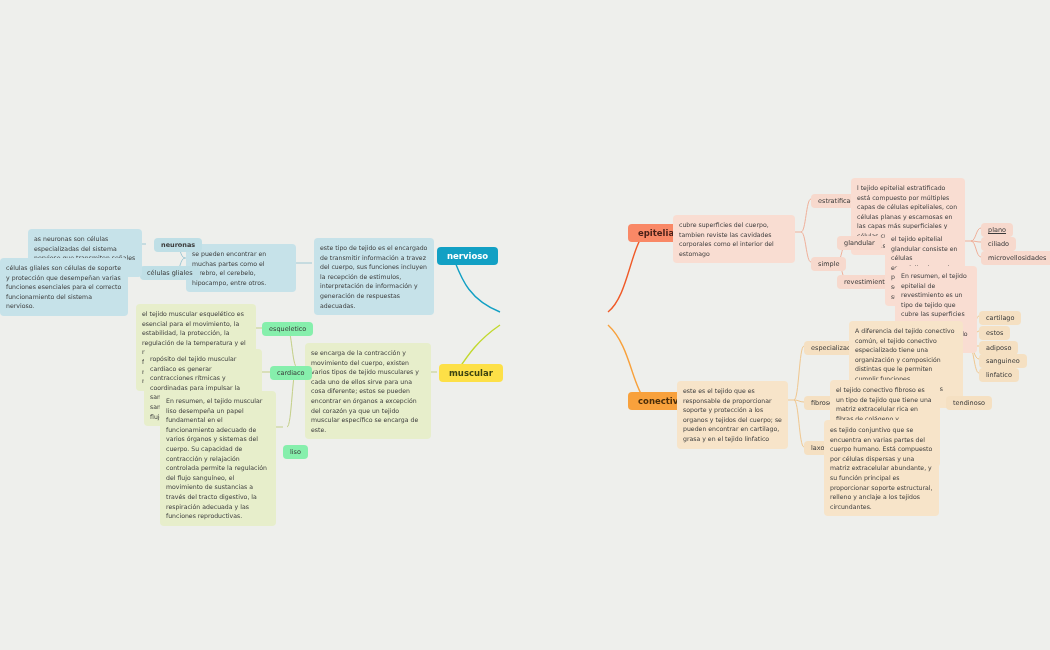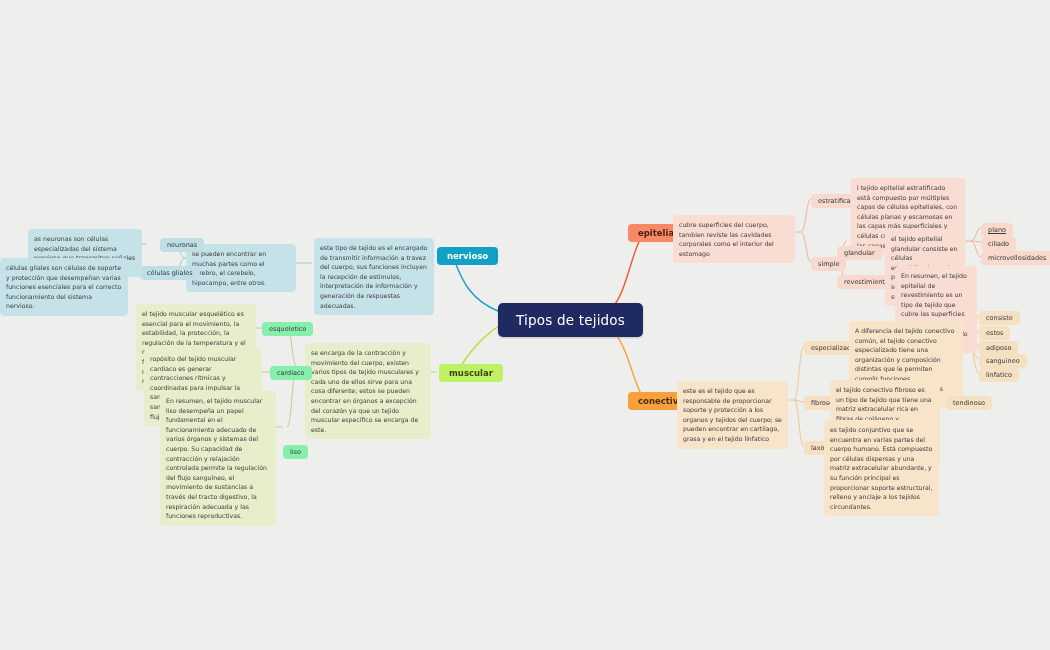--- a/index.html
+++ b/index.html
@@ -28,21 +28,21 @@
   
   .branch{
     border-radius:4px;
     padding:4px 10px;
     font-size:8.5px;
     font-weight:bold;
     white-space:nowrap;
     color:#2b2b2b;
   }
   .branch.nervioso{background:#12a0c4;color:#fff;}
-  .branch.muscular{background:#bef264;color:#3d4411;}
+  .branch.muscular{background:#fde047;color:#3d4411;}
   .branch.epitelial{background:#f98866;color:#4a2018;}
   .branch.conectivo{background:#f8a13c;color:#4a2d09;}
 
   
   .chip{
     border-radius:4px;
     padding:3px 7px;
     font-size:6.5px;
     white-space:nowrap;
     color:#3a3a3a;
@@ -120,29 +120,28 @@
     <path d="M818,447 L824,447" stroke="#f0c78f" stroke-width="1" fill="none"></path>
     <path d="M963,346 L969,346" stroke="#f0c78f" stroke-width="1" fill="none"></path>
     <path d="M969,346 C974,346 974,316 979,316" stroke="#f0c78f" stroke-width="1" fill="none"></path>
     <path d="M969,346 C974,346 974,331 979,331" stroke="#f0c78f" stroke-width="1" fill="none"></path>
     <path d="M969,346 C974,346 974,346 979,346" stroke="#f0c78f" stroke-width="1" fill="none"></path>
     <path d="M969,346 C974,346 974,359 979,359" stroke="#f0c78f" stroke-width="1" fill="none"></path>
     <path d="M969,346 C974,346 974,373 979,373" stroke="#f0c78f" stroke-width="1" fill="none"></path>
     <path d="M940,402 L946,402" stroke="#f0c78f" stroke-width="1" fill="none"></path>
   </svg>
 
-  <div class="node root" style="left:498px;top:303px;">Tipos de tejidos</div>
 
   <div class="node branch nervioso" style="left:437px;top:247px;">nervioso</div>
 
   <div class="node card t-nerv" style="left:314px;top:238px;width:120px;">este tipo de tejido es el encargado de transmitir información a travez del cuerpo, sus funciones incluyen la recepción de estimulos, interpretación de información y generación de respuestas adecuadas.</div>
 
   <div class="node card t-nerv" style="left:186px;top:244px;width:110px;">se pueden encontrar en muchas partes como el cerebro, el cerebelo, hipocampo, entre otros.</div>
 
-  <div class="node chip t-nerv" style="left:160px;top:238px;">neuronas</div>
+  <div class="node chip t-nerv" style="left:154px;top:238px;font-weight:bold;">neuronas</div>
   <div class="node chip t-nerv" style="left:140px;top:266px;">células gliales</div>
 
   <div class="node card t-nerv" style="left:28px;top:229px;width:114px;">as neuronas son células especializadas del sistema nervioso que transmiten señales eléctricas y químicas.</div>
   <div class="node card t-nerv" style="left:0px;top:258px;width:128px;">células gliales son células de soporte y protección que desempeñan varias funciones esenciales para el correcto funcionamiento del sistema nervioso.</div>
 
   <div class="node branch muscular" style="left:439px;top:364px;">muscular</div>
 
   <div class="node card t-musc" style="left:305px;top:343px;width:126px;">se encarga de la contracción y movimiento del cuerpo, existen varios tipos de tejido musculares y cada uno de ellos sirve para una cosa diferente; estos se pueden encontrar en órganos a excepción del corazón ya que un tejido muscular específico se encarga de este.</div>
 
   <div class="node chip t-musc" style="left:262px;top:322px;">esqueletico</div>
@@ -155,21 +154,21 @@
 
   <div class="node branch epitelial" style="left:628px;top:224px;">epitelial</div>
 
   <div class="node card t-epit" style="left:673px;top:215px;width:122px;">cubre superficies del cuerpo, tambien reviste las cavidades corporales como el interior del estomago</div>
 
   <div class="node chip t-epit" style="left:811px;top:194px;">estratificado</div>
   <div class="node chip t-epit" style="left:811px;top:257px;">simple</div>
 
   <div class="node card t-epit" style="left:851px;top:178px;width:114px;">l tejido epitelial estratificado está compuesto por múltiples capas de células epiteliales, con células planas y escamosas en las capas más superficiales y células cúbicas o cilíndricas en las capas más profundas.</div>
 
-  <div class="node chip t-epit" style="left:837px;top:246px;">glandular</div>
+  <div class="node chip t-epit" style="left:837px;top:236px;">glandular</div>
   <div class="node chip t-epit" style="left:837px;top:275px;">revestimiento</div>
 
   <div class="node card t-epit" style="left:885px;top:229px;width:80px;">el tejido epitelial glandular consiste en células especializadas en la producción y secreción de sustancias.</div>
   <div class="node card t-epit" style="left:895px;top:266px;width:82px;">En resumen, el tejido epitelial de revestimiento es un tipo de tejido que cubre las superficies internas y externas del cuerpo, formando capas protectoras</div>
 
   <div class="node chip t-epit" style="left:981px;top:223px;text-decoration:underline;">plano</div>
   <div class="node chip t-epit" style="left:981px;top:237px;">ciliado</div>
   <div class="node chip t-epit" style="left:981px;top:251px;">microvellosidades</div>
 
   <div class="node branch conectivo" style="left:628px;top:392px;">conectivo</div>
@@ -177,21 +176,21 @@
   <div class="node card t-conn" style="left:677px;top:381px;width:111px;">este es el tejido que es responsable de proporcionar soporte y protección a los organos y tejidos del cuerpo; se pueden encontrar en cartilago, grasa y en el tejido linfatico</div>
 
   <div class="node chip t-conn" style="left:804px;top:341px;">especializado</div>
   <div class="node chip t-conn" style="left:804px;top:396px;">fibroso</div>
   <div class="node chip t-conn" style="left:804px;top:441px;">laxo</div>
 
   <div class="node card t-conn" style="left:849px;top:321px;width:114px;">A diferencia del tejido conectivo común, el tejido conectivo especializado tiene una organización y composición distintas que le permiten cumplir funciones especializadas en diferentes partes del organismo.</div>
   <div class="node card t-conn" style="left:830px;top:380px;width:110px;">el tejido conectivo fibroso es un tipo de tejido que tiene una matriz extracelular rica en fibras de colágeno y proporciona soporte estructural y resistencia a la tracción en diferentes partes del cuerpo.</div>
   <div class="node card t-conn" style="left:824px;top:420px;width:115px;">es tejido conjuntivo que se encuentra en varias partes del cuerpo humano. Está compuesto por células dispersas y una matriz extracelular abundante, y su función principal es proporcionar soporte estructural, relleno y anclaje a los tejidos circundantes.</div>
 
-  <div class="node chip t-conn" style="left:979px;top:311px;">consiste</div>
+  <div class="node chip t-conn" style="left:979px;top:311px;">cartilago</div>
   <div class="node chip t-conn" style="left:979px;top:326px;">estos</div>
   <div class="node chip t-conn" style="left:979px;top:341px;">adiposo</div>
   <div class="node chip t-conn" style="left:979px;top:354px;">sanguineo</div>
   <div class="node chip t-conn" style="left:979px;top:368px;">linfatico</div>
 
   <div class="node chip t-conn" style="left:946px;top:396px;">tendinoso</div>
 
 </div>
 
 </body></html>

